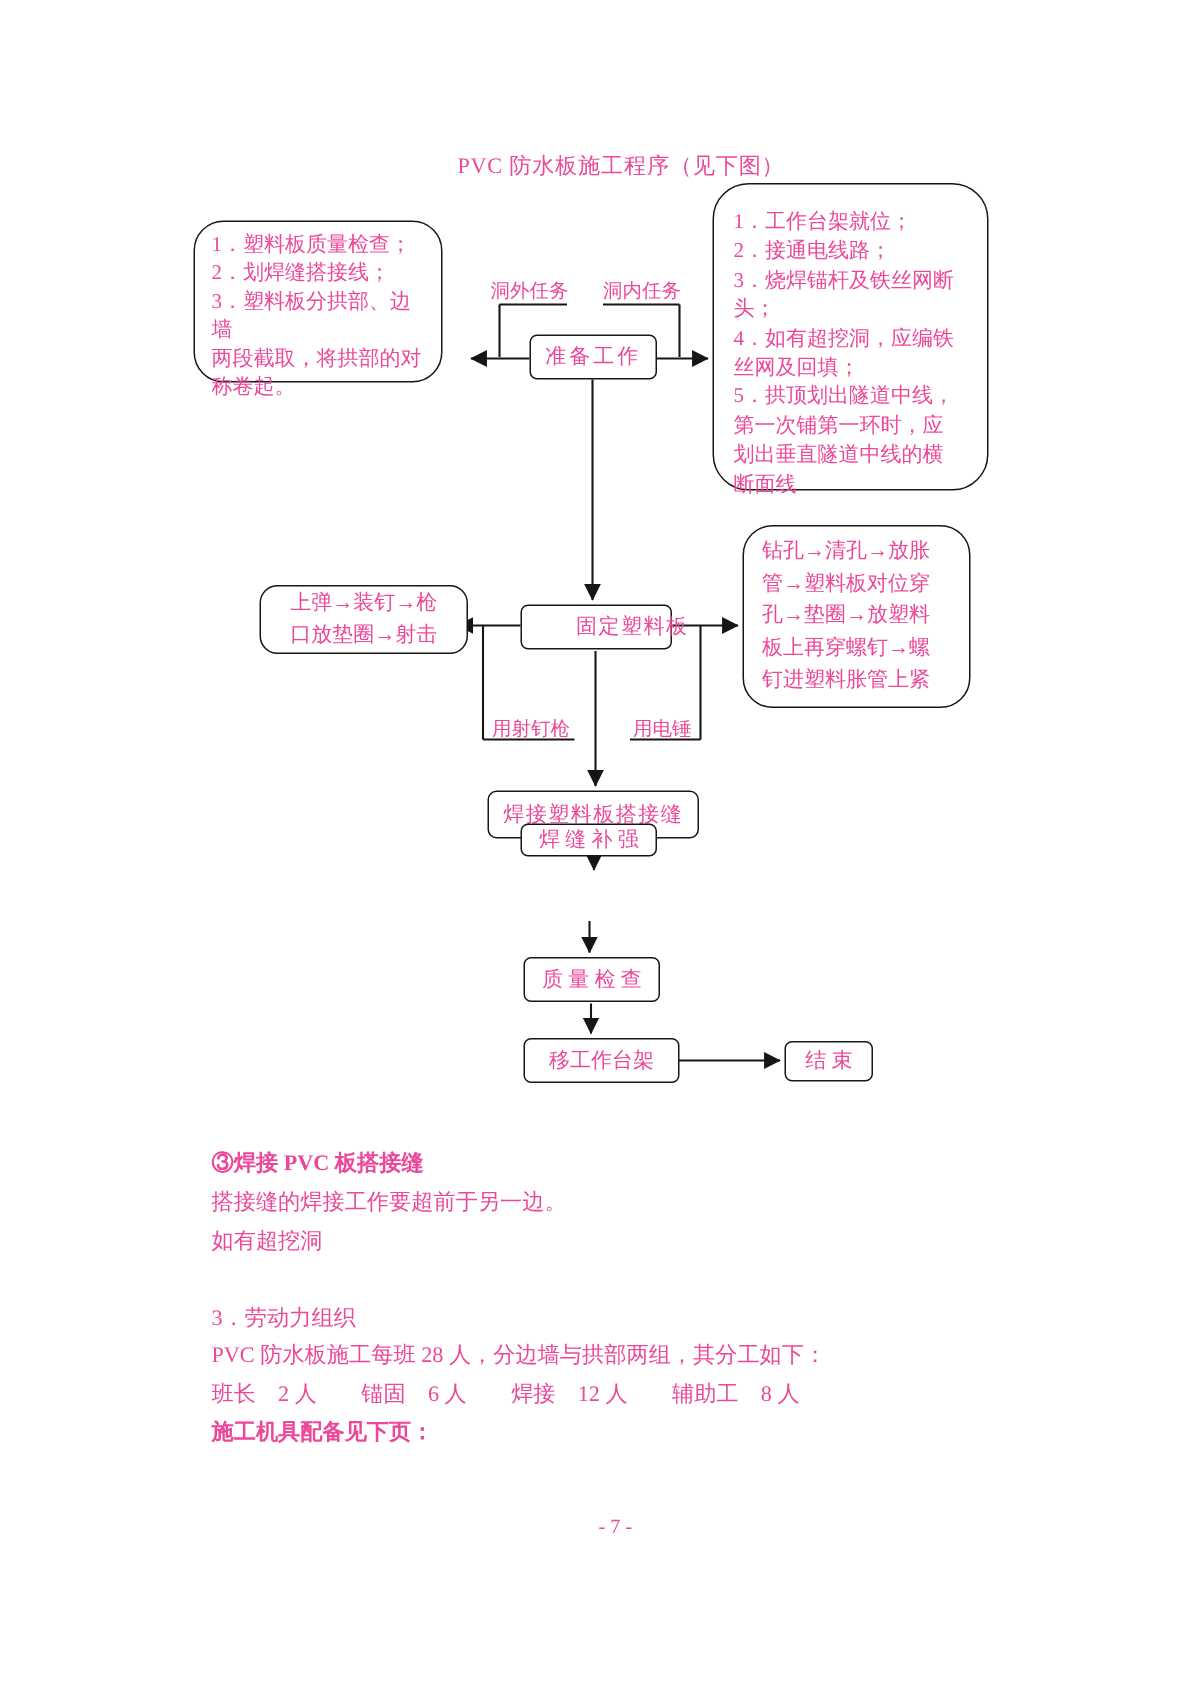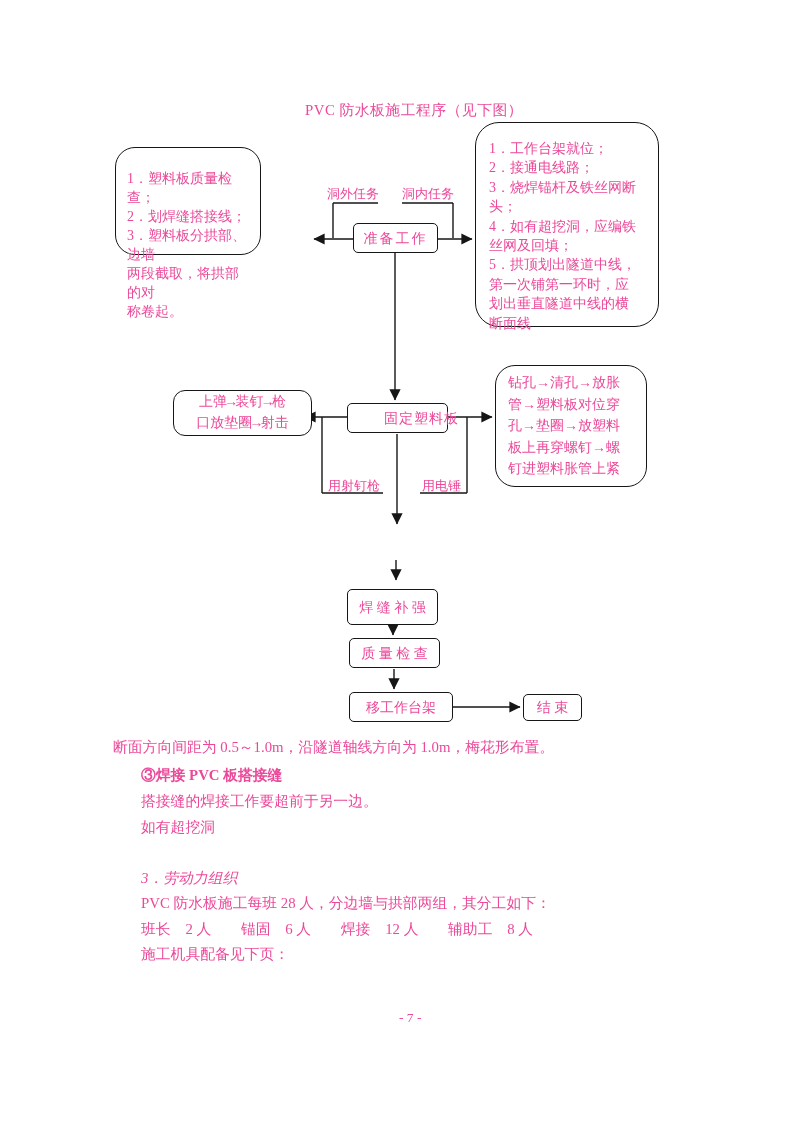--- a/index.html
+++ b/index.html
@@ -57,21 +57,21 @@
 
       <line x1="396" y1="560" x2="396" y2="580" marker-end="url(#arw)"></line>
       <line x1="393" y1="614" x2="393" y2="635" marker-end="url(#arw)"></line>
       <line x1="394" y1="669" x2="394" y2="689" marker-end="url(#arw)"></line>
       <line x1="443" y1="707" x2="520" y2="707" marker-end="url(#arw)"></line>
     </g>
   </svg>
 
   <div class="doc-title" style="left:305px; top:101px;">PVC 防水板施工程序（见下图）</div>
 
-  <div class="fbox" style="left:115px; top:147px; width:146px; height:108px; border-radius:20px; padding:21px 9px 0 11px;">1．塑料板质量检查；
+  <div class="fbox" style="left:129px; top:147px; width:166px; height:108px; border-radius:20px; padding:6px 9px 0 11px;">1．塑料板质量检查；
 2．划焊缝搭接线；
 3．塑料板分拱部、边墙
 两段截取，将拱部的对
 称卷起。</div>
 
   <div class="fbox" style="left:475px; top:122px; width:184px; height:205px; border-radius:24px; padding:16px 8px 0 13px; line-height:19.4px;">1．工作台架就位；
 2．接通电线路；
 3．烧焊锚杆及铁丝网断
 头；
 4．如有超挖洞，应编铁
@@ -79,47 +79,47 @@
 5．拱顶划出隧道中线，
 第一次铺第一环时，应
 划出垂直隧道中线的横
 断面线</div>
 
   <div class="flow-label" style="left:327px; top:185px;">洞外任务</div>
   <div class="flow-label" style="left:402px; top:185px;">洞内任务</div>
 
   <div class="fbox center" style="left:353px; top:223px; width:85px; height:30px; border-radius:5px; letter-spacing:2px;">准备工作</div>
 
-  <div class="fbox center" style="left:173px; top:390px; width:139px; height:46px; border-radius:12px; line-height:21px;font-family:Liberation Mono, monospace;">上弹→装钉→枪
+  <div class="fbox center" style="left:173px; top:390px; width:139px; height:46px; border-radius:12px; line-height:21px;">上弹→装钉→枪
 口放垫圈→射击</div>
 
   <div class="fbox center" style="left:347px; top:403px; width:101px; height:30px; border-radius:5px; letter-spacing:1px;padding-left:48px;">固定塑料板</div>
 
-  <div class="fbox" style="left:495px; top:365px; width:152px; height:122px; border-radius:20px; padding:6px 0 0 12px; line-height:21.5px;">钻孔→清孔→放胀
+  <div class="fbox" style="left:495px; top:350px; width:152px; height:122px; border-radius:20px; padding:6px 0 0 12px; line-height:21.5px;">钻孔→清孔→放胀
 管→塑料板对位穿
 孔→垫圈→放塑料
 板上再穿螺钉→螺
 钉进塑料胀管上紧</div>
 
   <div class="flow-label" style="left:328px; top:477px;">用射钉枪</div>
   <div class="flow-label" style="left:422px; top:477px;">用电锤</div>
 
+  <div class="fbox center" style="left:325px; top:527px; width:141px; height:32px; border-radius:6px; letter-spacing:1px;">焊接塑料板搭接缝</div>
 
-  <div class="fbox center" style="left:347px; top:589px; width:91px; height:36px; border-radius:5px;">焊 缝 补 强</div>
+  <div class="fbox center" style="left:347px; top:549px; width:91px; height:22px; border-radius:5px;">焊 缝 补 强</div>
 
   <div class="fbox center" style="left:349px; top:638px; width:91px; height:30px; border-radius:5px;">质 量 检 查</div>
 
   <div class="fbox center" style="left:349px; top:692px; width:104px; height:30px; border-radius:5px;">移工作台架</div>
 
   <div class="fbox center" style="left:523px; top:694px; width:59px; height:27px; border-radius:5px;">结 束</div>
 
-  <div class="body-line" style="left:113px; top:738px;">断面方向间距为 0.5～1.0m，沿隧道轴线方向为 1.0m，梅花形布置。</div>
   <div class="body-line" style="left:141px; top:766px;font-weight:bold;">③焊接 PVC 板搭接缝</div>
   <div class="body-line" style="left:141px; top:792px;">搭接缝的焊接工作要超前于另一边。</div>
   <div class="body-line" style="left:141px; top:818px;">如有超挖洞</div>
-  <div class="body-line" style="left:141px; top:869px;font-style:italic;">3．劳动力组织</div>
+  <div class="body-line" style="left:141px; top:869px;">3．劳动力组织</div>
   <div class="body-line" style="left:141px; top:894px;">PVC 防水板施工每班 28 人，分边墙与拱部两组，其分工如下：</div>
   <div class="body-line" style="left:141px; top:920px;">班长　2 人　　锚固　6 人　　焊接　12 人　　辅助工　8 人</div>
-  <div class="body-line" style="left:141px; top:945px;">施工机具配备见下页：</div>
+  <div class="body-line" style="left:141px; top:945px;font-weight:bold;">施工机具配备见下页：</div>
 
   <div class="footer-num" style="left:399px; top:1010px;">- 7 -</div>
 
 </div>
 
 </body></html>

